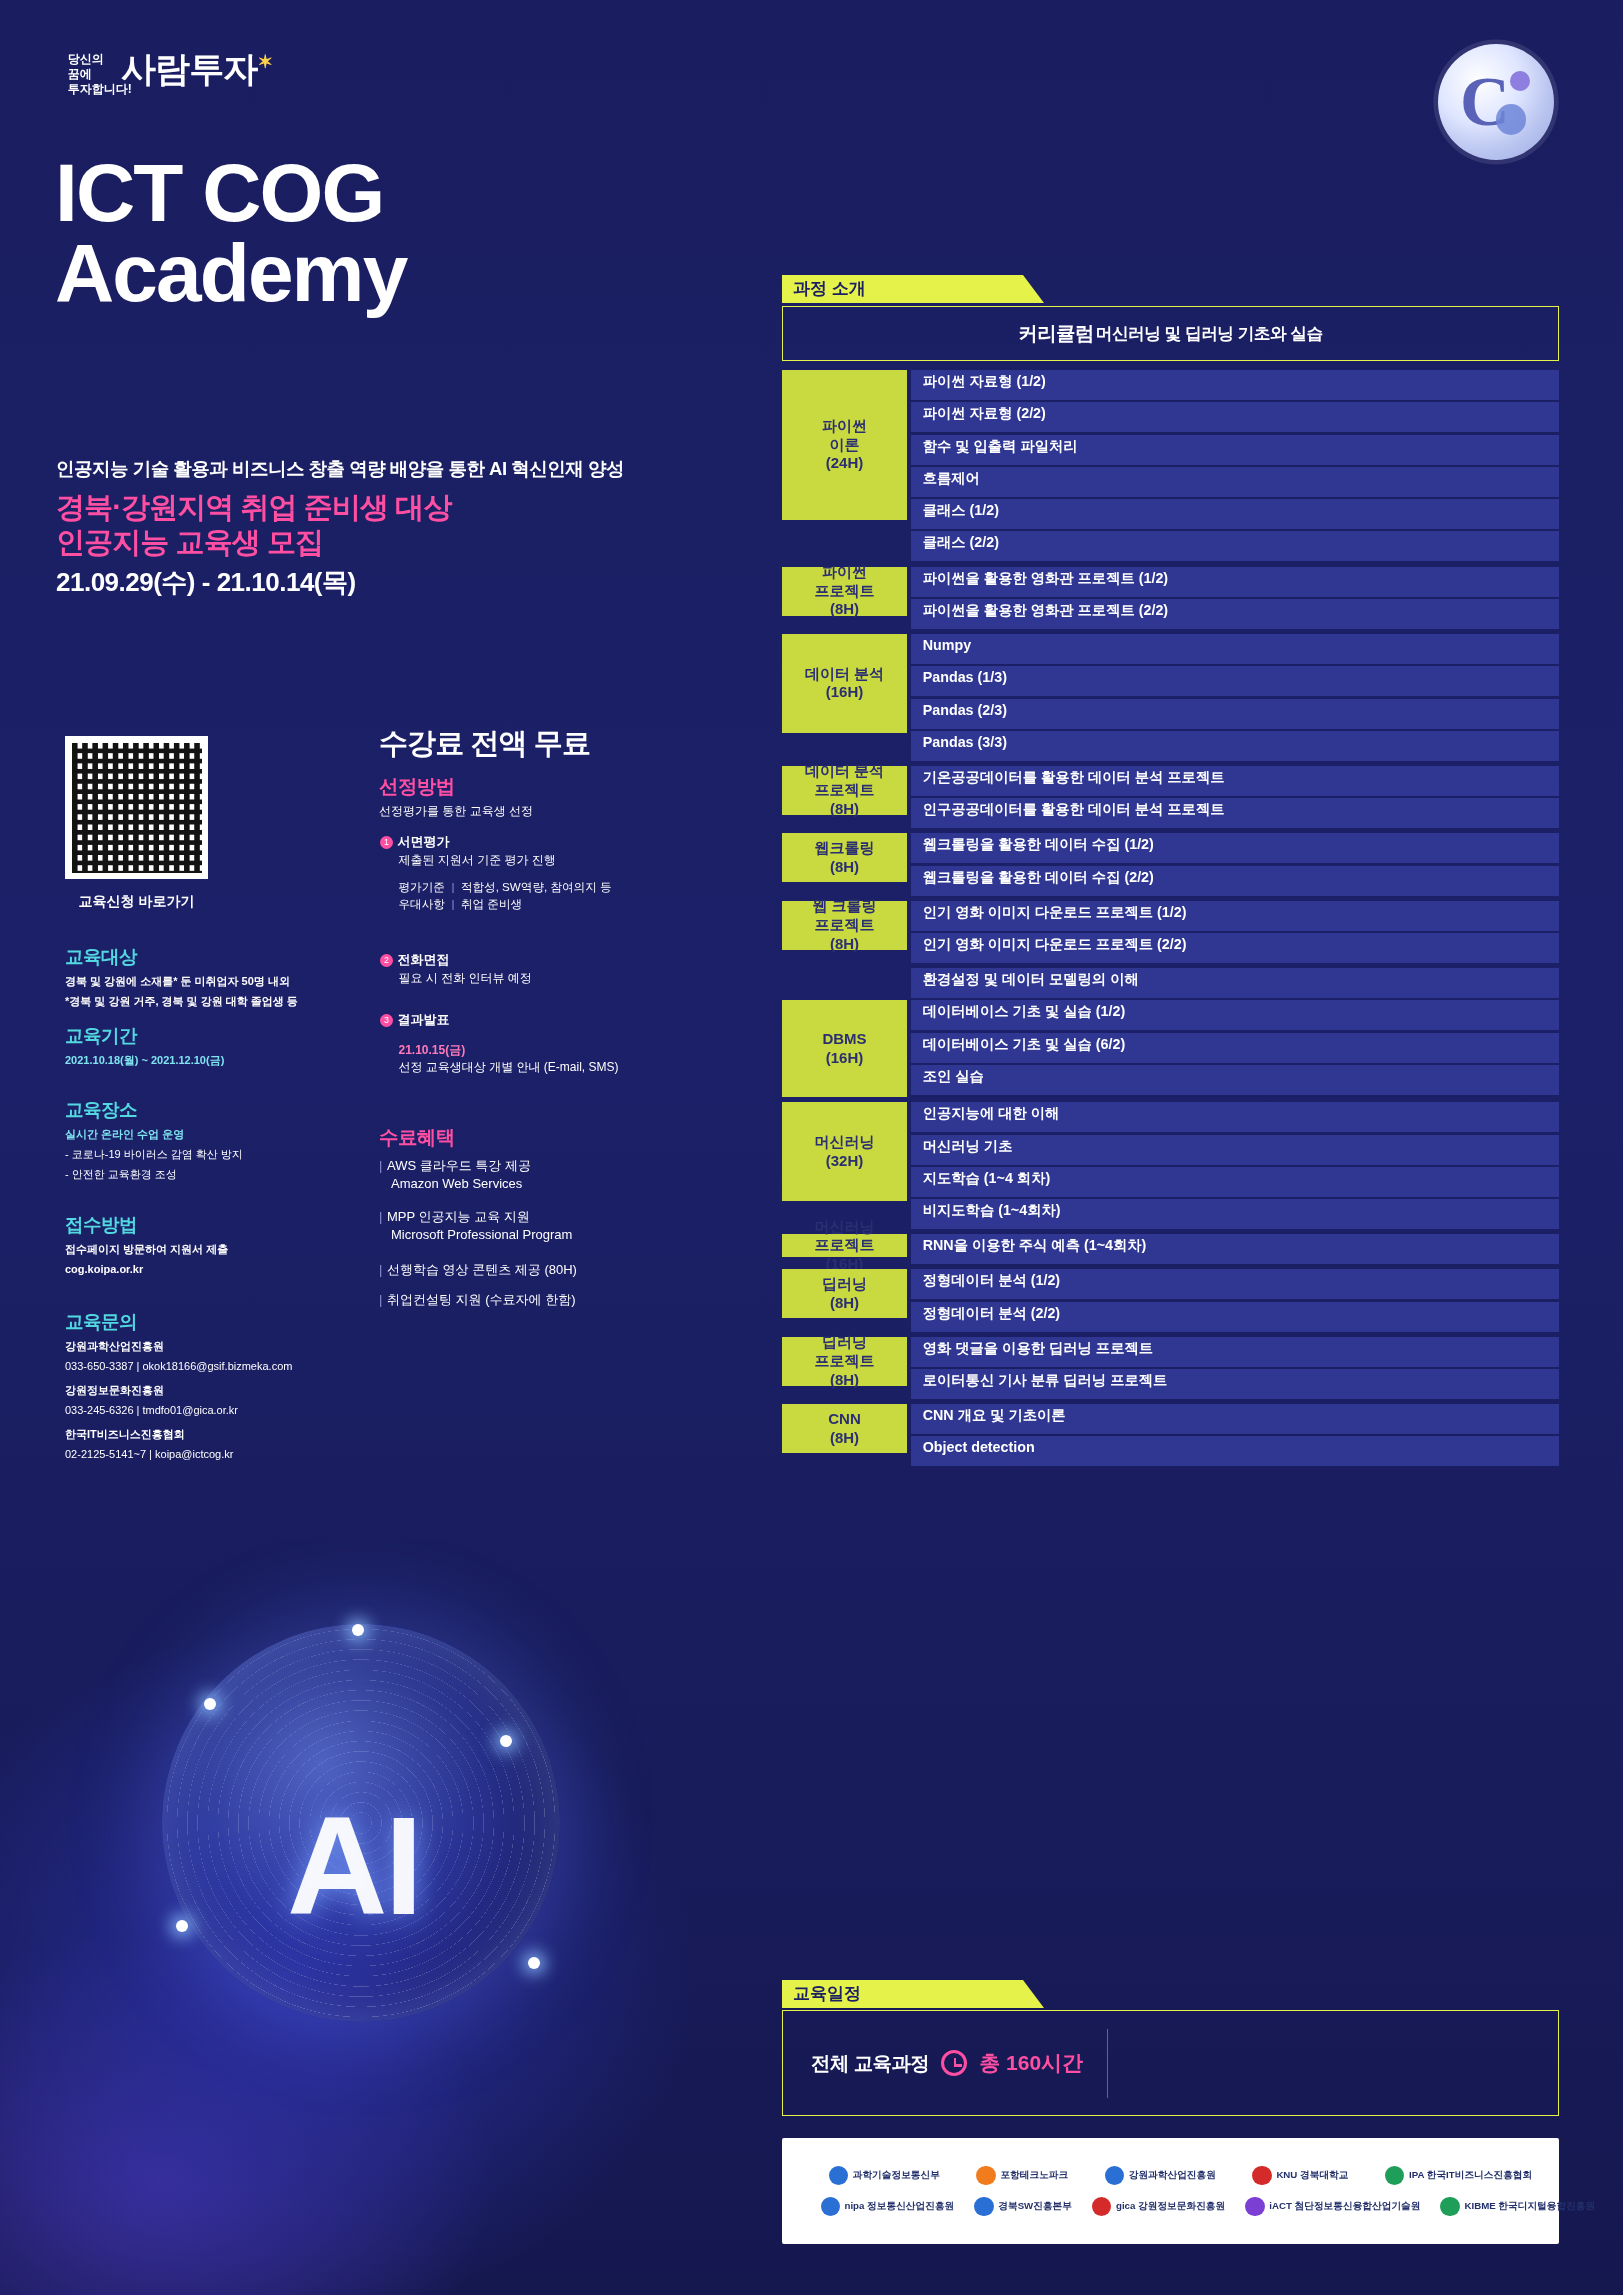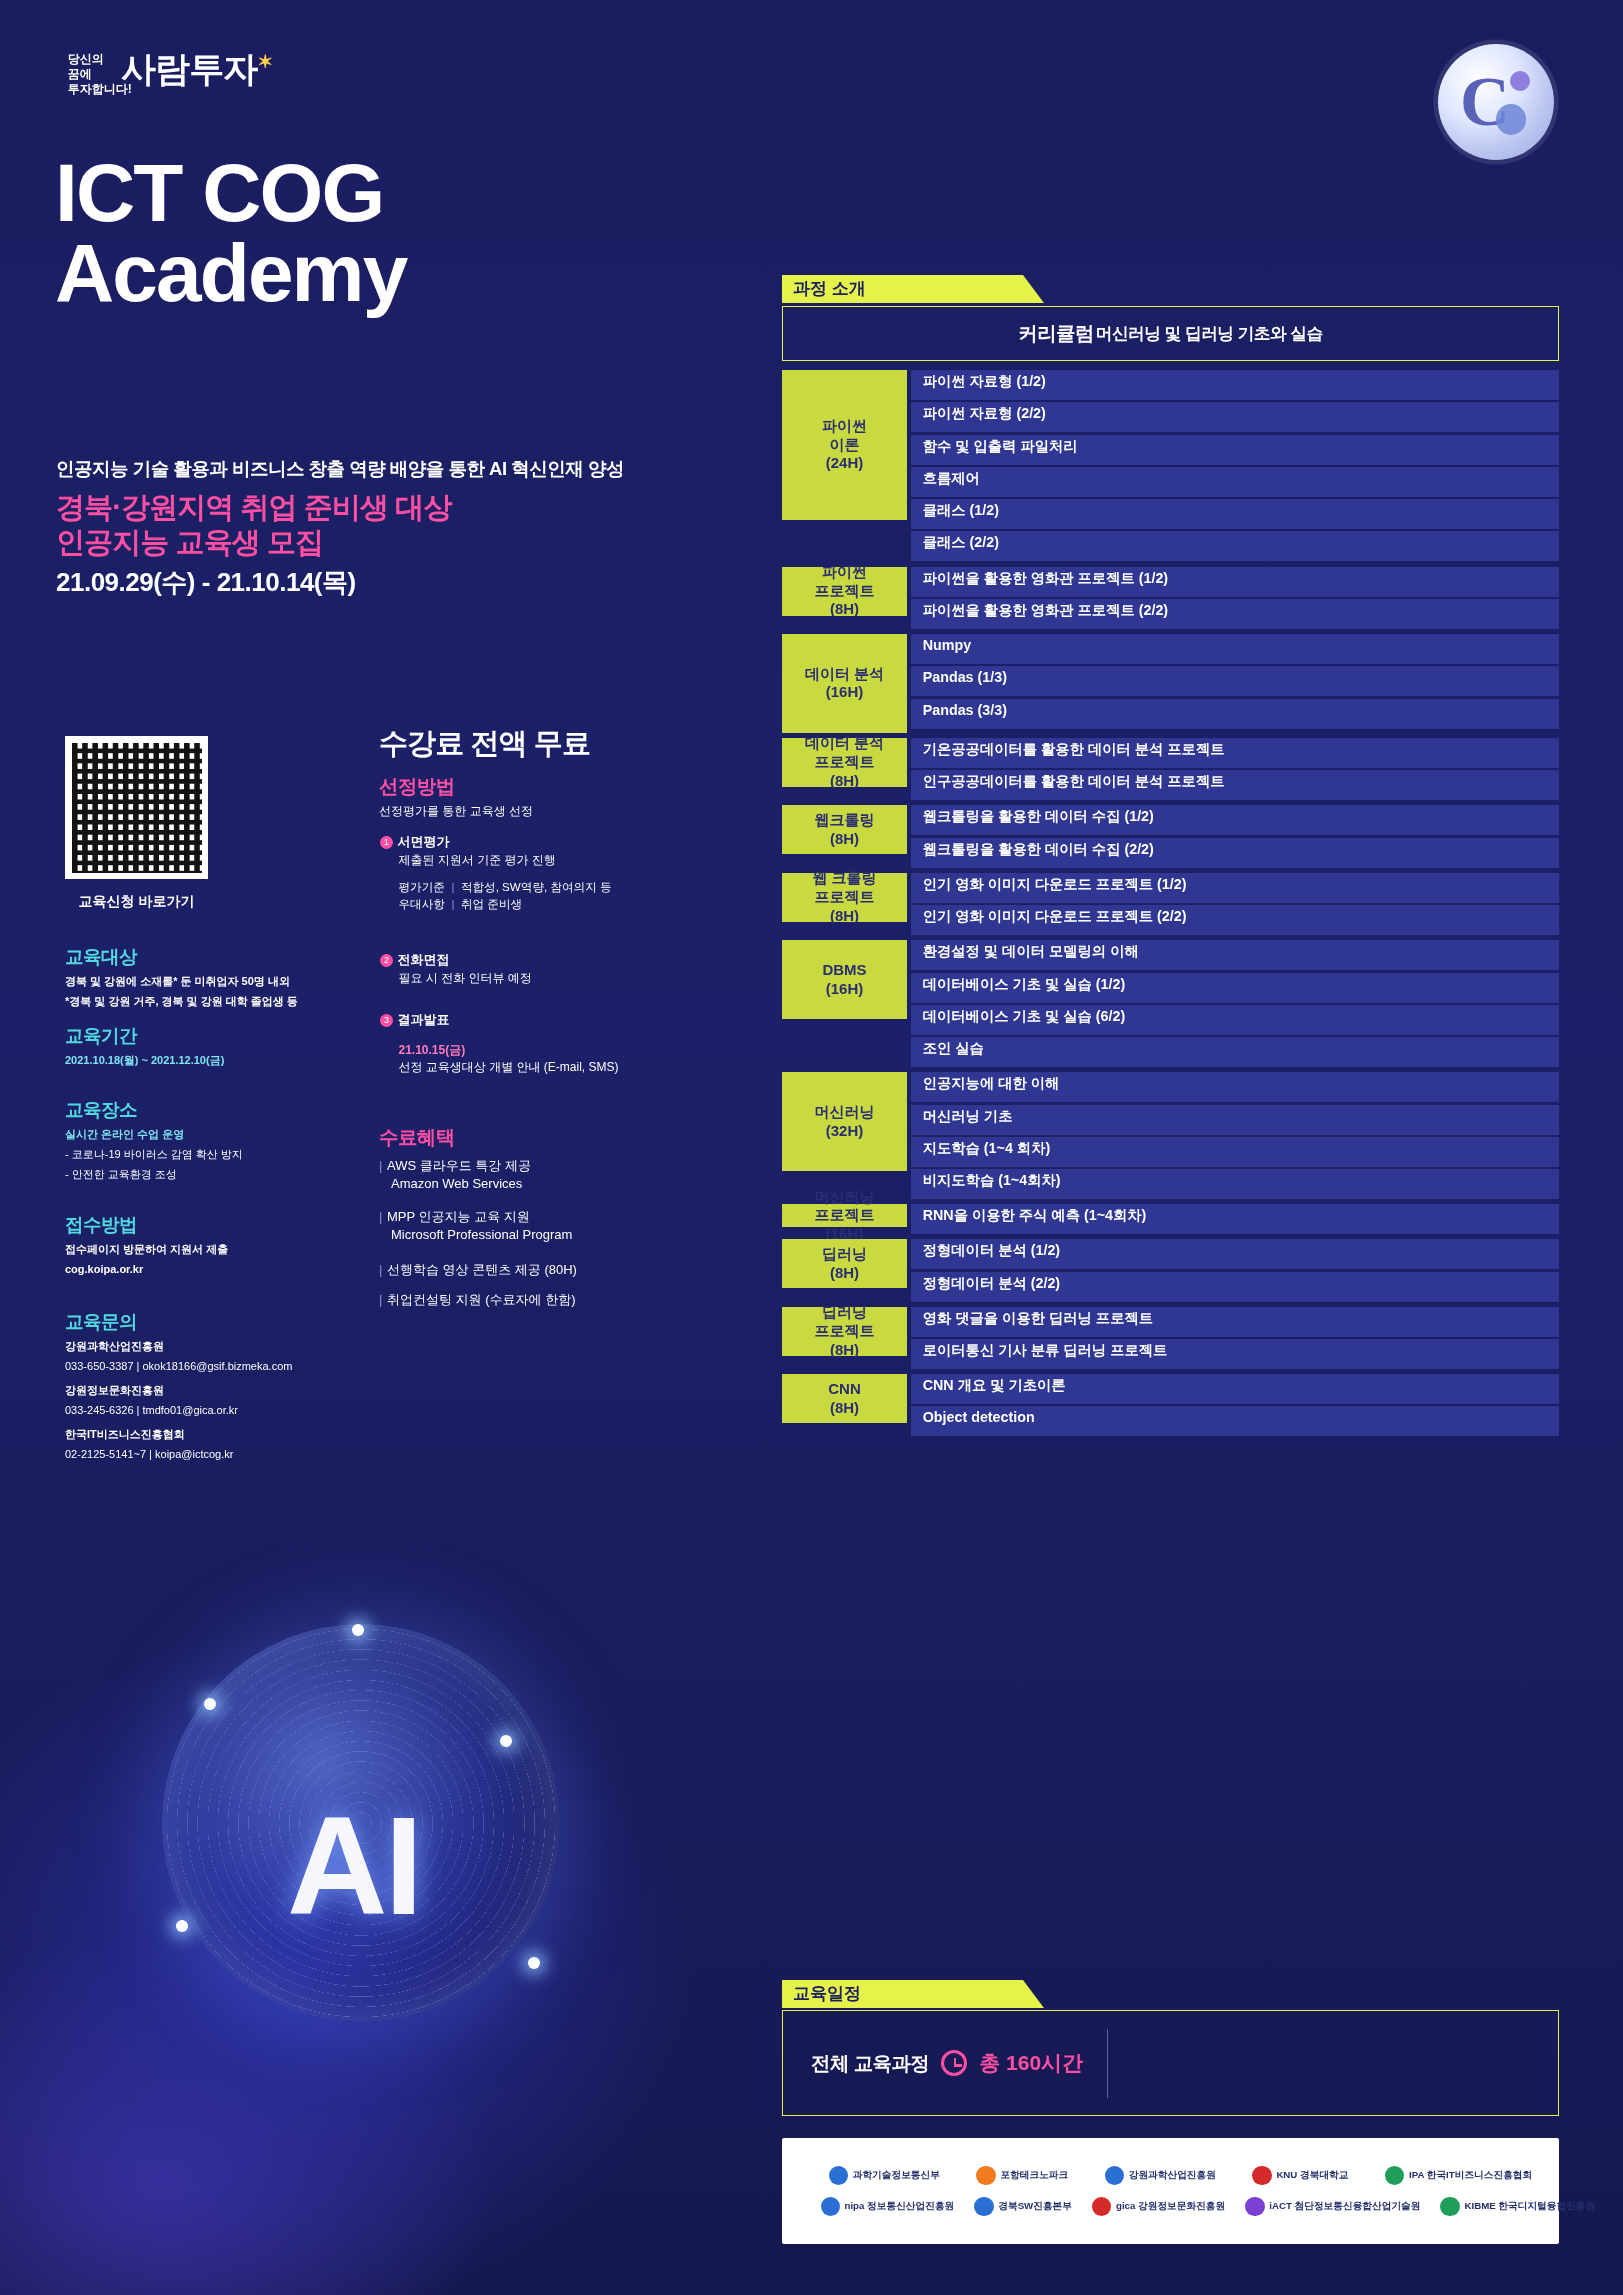--- a/index.html
+++ b/index.html
@@ -292,20 +292,21 @@
         </div>
       </div>
       <div class="mod">
         <div class="name" style="height: 99px;">
           <span>데이터 분석</span>
           <span>(16H)</span>
         </div>
         <div class="rows">
           <div class="row">Numpy</div>
           <div class="row">Pandas (1/3)</div>
+          <div class="row">Pandas (2/3)</div>
           <div class="row">Pandas (3/3)</div>
         </div>
       </div>
       <div class="mod">
         <div class="name" style="height: 49px;">
           <span>데이터 분석</span>
           <span>프로젝트</span>
           <span>(8H)</span>
         </div>
         <div class="rows">
@@ -328,21 +329,21 @@
           <span>웹 크롤링</span>
           <span>프로젝트</span>
           <span>(8H)</span>
         </div>
         <div class="rows">
           <div class="row">인기 영화 이미지 다운로드 프로젝트 (1/2)</div>
           <div class="row">인기 영화 이미지 다운로드 프로젝트 (2/2)</div>
         </div>
       </div>
       <div class="mod">
-        <div class="name" style="height: 79px;">
+        <div class="name" style="height: 97px; margin-top: 32px;">
           <span>DBMS</span>
           <span>(16H)</span>
         </div>
         <div class="rows">
           <div class="row">환경설정 및 데이터 모델링의 이해</div>
           <div class="row">데이터베이스 기초 및 실습 (1/2)</div>
           <div class="row">데이터베이스 기초 및 실습 (6/2)</div>
           <div class="row">조인 실습</div>
         </div>
       </div>

